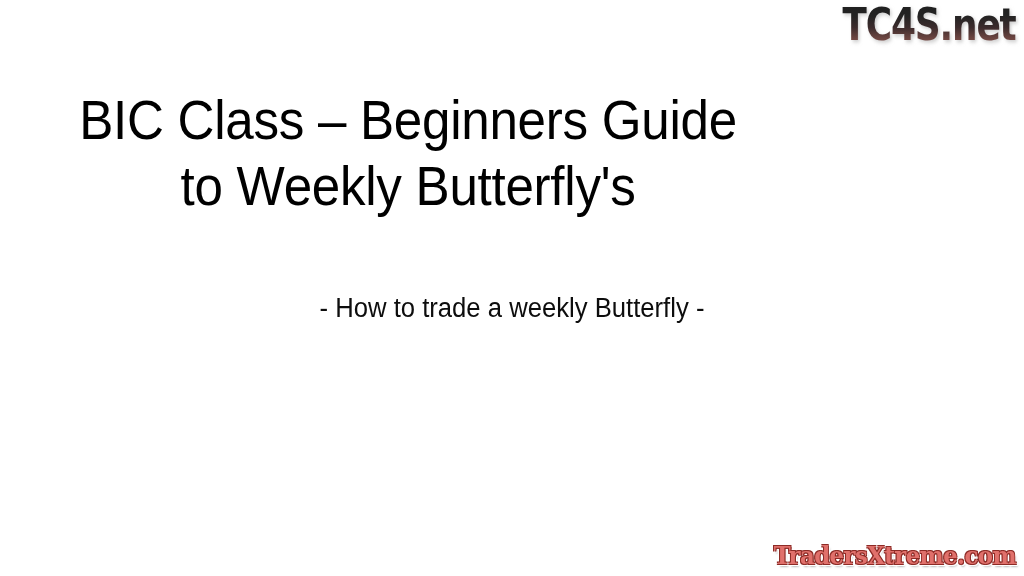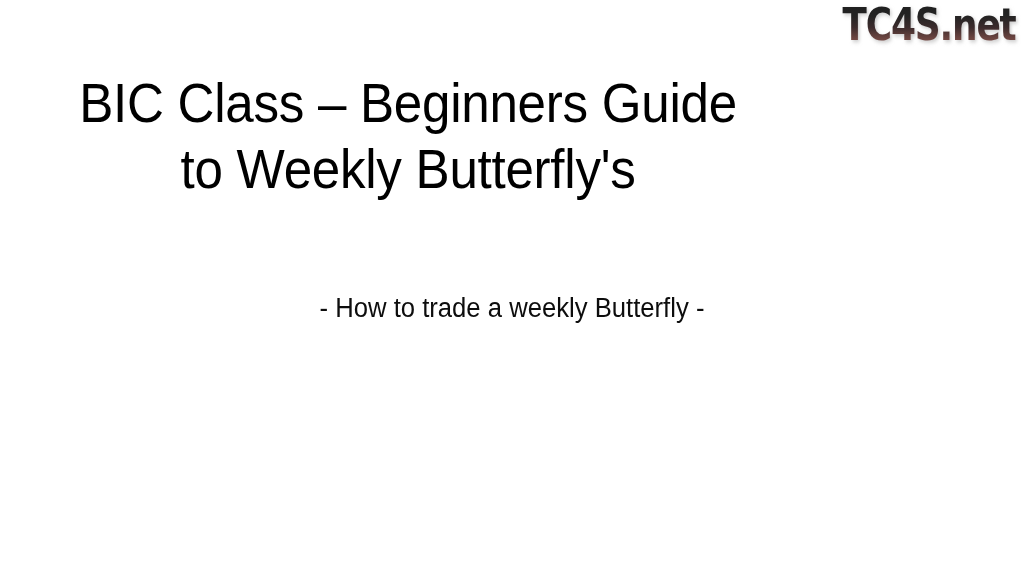--- a/index.html
+++ b/index.html
@@ -17,21 +17,21 @@
     overflow: hidden;
     font-family: "Liberation Sans", sans-serif;
     border-radius: 13px;
     -webkit-font-smoothing: antialiased;
   }
 
   
   .title-block {
     position: absolute;
     left: 0;
-    top: 70px;
+    top: 87px;
     width: 816px;
     text-align: center;
   }
 
   .title-line {
     font-family: "Liberation Sans", sans-serif;
     font-weight: 300;
     font-size: 55px;
     line-height: 66px;
     letter-spacing: -0.3px;
@@ -186,14 +186,17 @@
     <div class="title-line">BIC Class – Beginners Guide</div>
     <div class="title-line">to Weekly Butterfly's</div>
   </div>
 
   <div class="subtitle-block">
     <div class="subtitle-line">- How to trade a weekly Butterfly -</div>
   </div>
 
 
 
+  <div class="tx-logo">
+    <span class="tx-text">TradersXtreme.com</span>
+  </div>
 
 </div>
 
 </body></html>

